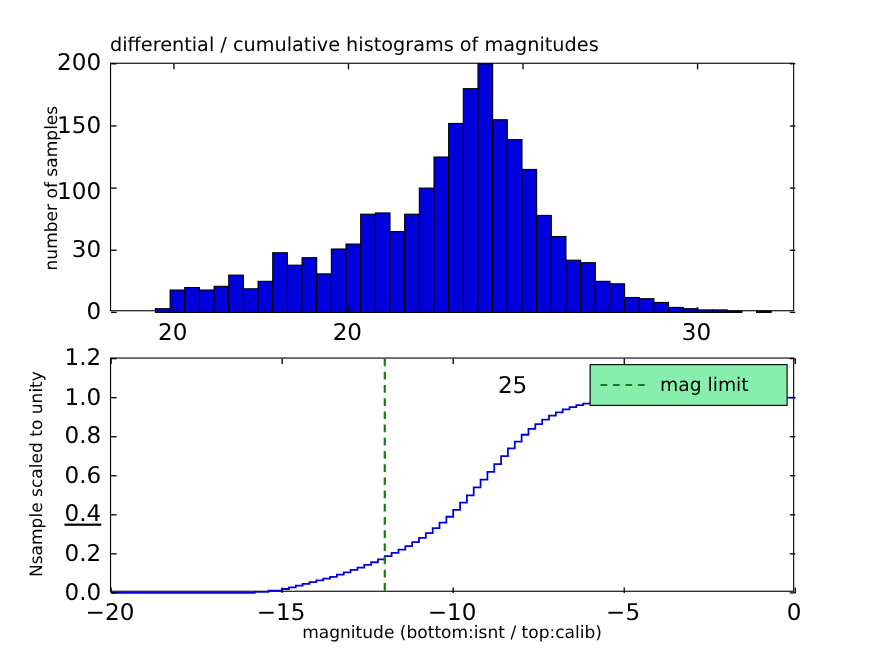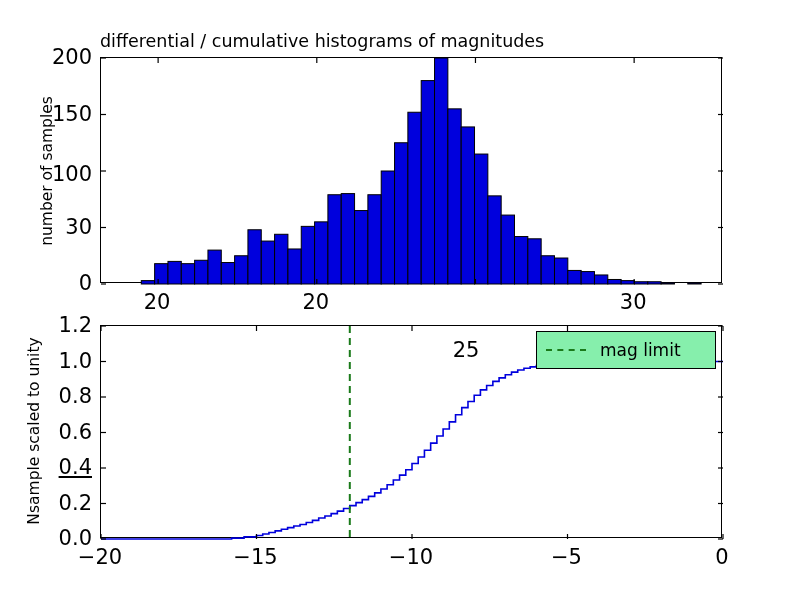--- a/index.html
+++ b/index.html
@@ -129,20 +129,21 @@
 </style>
 </head>
 <body>
 
 <div id="figure">
 
   <div class="title">differential / cumulative histograms of magnitudes</div>
 
   <div class="ylabel" id="ylabel-top">number of samples</div>
   <div class="ylabel" id="ylabel-bottom">Nsample scaled to unity</div>
+  <div class="xlabel">magnitude (bottom:isnt / top:calib)</div>
 
   <div class="axes" id="axes-top">
     <svg class="plot-svg" id="svg-top" width="622" height="226">
         <rect x="40.30306122448979" y="222.61" width="13.328571428571486" height="3.3899999999999864" fill="#0000dd" stroke="#000000" stroke-width="1"></rect>
         <rect x="53.63163265306121" y="205.66" width="13.328571428571486" height="20.340000000000003" fill="#0000dd" stroke="#000000" stroke-width="1"></rect>
         <rect x="66.96020408163264" y="203.4" width="13.328571428571493" height="22.599999999999994" fill="#0000dd" stroke="#000000" stroke-width="1"></rect>
         <rect x="80.28877551020408" y="205.66" width="13.328571428571422" height="20.340000000000003" fill="#0000dd" stroke="#000000" stroke-width="1"></rect>
         <rect x="93.6173469387755" y="202.27" width="13.328571428571479" height="23.72999999999999" fill="#0000dd" stroke="#000000" stroke-width="1"></rect>
         <rect x="106.94591836734698" y="192.1" width="13.328571428571493" height="33.900000000000006" fill="#0000dd" stroke="#000000" stroke-width="1"></rect>
         <rect x="120.27448979591836" y="204.53" width="13.328571428571479" height="21.47" fill="#0000dd" stroke="#000000" stroke-width="1"></rect>

